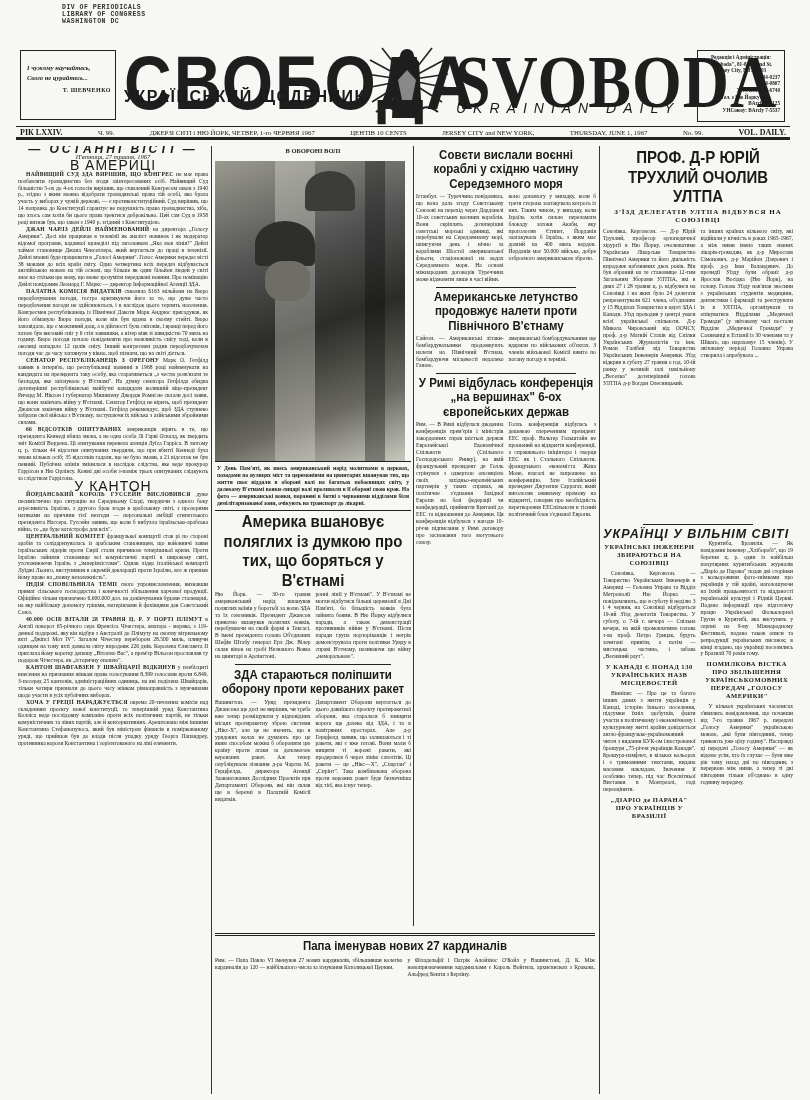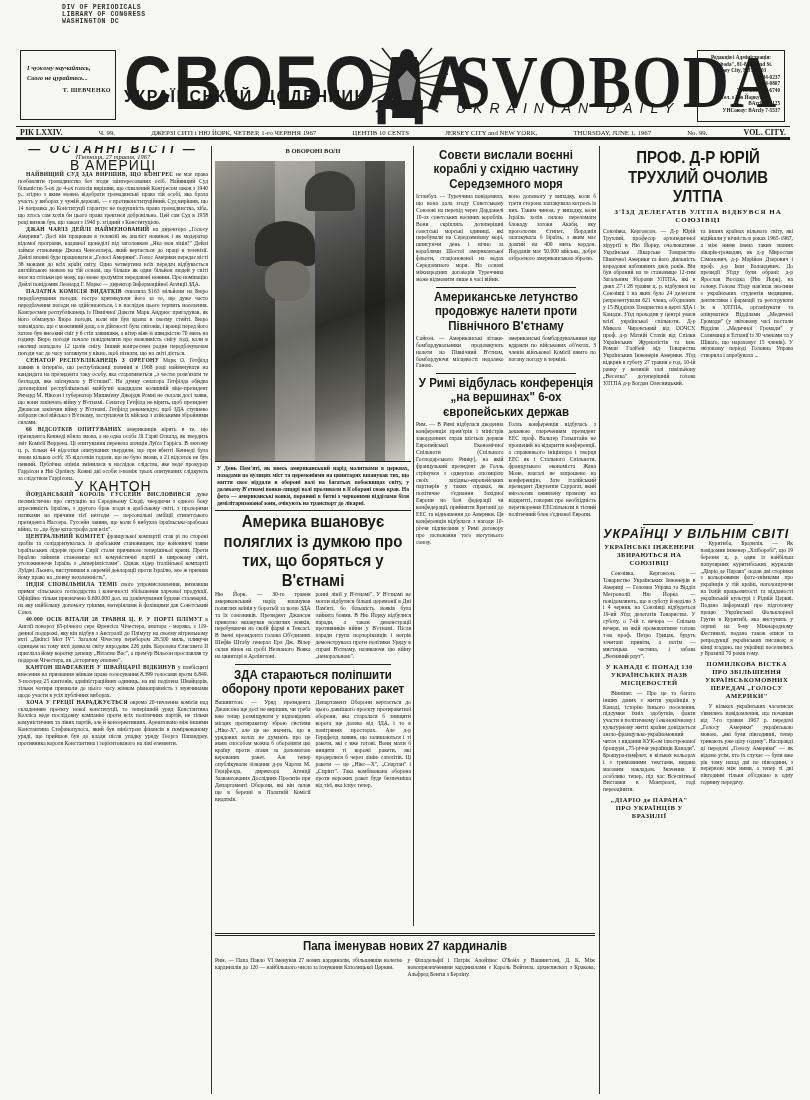--- a/index.html
+++ b/index.html
@@ -96,21 +96,21 @@
 </div>
 
 <div class="dateline">
   <b>РІК LXXIV.</b>
   <span>Ч. 99.</span>
   <span>ДЖЕРЗІ СИТІ і НЮ ЙОРК, ЧЕТВЕР, 1-го ЧЕРВНЯ 1967</span>
   <span>ЦЕНТІВ 10 CENTS</span>
   <span>JERSEY CITY and NEW YORK,</span>
   <span>THURSDAY, JUNE 1, 1967</span>
   <span>No. 99.</span>
-  <b>VOL. CITY.</b>
+  <b>VOL. DAILY.</b>
 </div>
 
 <div class="col" style="left:18px; width:190px; height:948px;">
   <div class="sec-title">— ОСТАННІ ВІСТІ —</div>
   <div class="sec-date">П'ятниця, 27 травня, 1967</div>
   <div class="sec-head">В АМЕРИЦІ</div>
   <p><span class="lead">НАЙВИЩИЙ СУД ЗДА ВИРІШИВ, ЩО КОНГРЕС</span> <span>не має права позбавляти громадянства без згоди заінтересованих осіб. Найвищий Суд більшістю 5-ох до 4-ох голосів вирішив, що схвалений Конгресом закон з 1940 р., згідно з яким можна відобрати громадянські права тій особі, яка брала участь у виборах у чужій державі, — є протиконституційний. Суд вирішив, що 14 поправка до Конституції гарантує не порушність права громадянства, хіба, що хтось сам хотів би цього права зректися добровільно. Цей сам Суд в 1958 році визнав був, що закон з 1940 р. згідний з Конституцією.</span></p>
   <p><span class="lead">ДЖАН ЧАРЛЗ ДЕЙЛІ НАЙМЕНОВАНИЙ</span> <span>на директора „Голосу Америки". Досі він працював в телевізії як аналіст новинок і як модератор відомої програми, кадавної щонеділі під заголовком „Яка моя лінія?" Дейлі займає становище Джана Ченселлера, який вертається до праці в телевізії. Дейлі вповні буде працювати в „Голосі Америки". Голос Америки передає вісті 38 мовами до всіх країн світу. Одна четвертина всіх передач відбувається англійською мовою на тій основі, що більше як один більйон людей у світі знає на стільки цю мову, що може зрозуміти передавані новини. Про номінацію Дейлі повідомив Леонард Г. Маркс — директор Інформаційної Агенції ЗДА.</span></p>
   <p><span class="lead">ПАЛАТНА КОМІСІЯ ВИДАТКІВ</span> <span>схвалила $163 мільйони на Бюро передбачування погоди, гостро критикуючи його за те, що дуже часто передбачення погоди не здійснюються, і в наслідок цього терпить населення. Конгресмен республіканець із Північної Дакоти Марк Андрюс пригадував, як його обмануло Бюро погоди, коли він був вдома в своєму стейті. Бюро заповідало, що є можливий дощ, а в дійсності була сніговія, і вранці перед його хатою був високий сніг у 6 стіп заввишки, а вітер віяв зі швидкістю 70 миль на годину. Бюро погоди почало повідомляти про можливість снігу тоді, коли в околиці нападало 12 цалів снігу. Інший конгресмен радив передбачувачам погоди час до часу заглянути у вікно, щоб пізнати, що на світі діється.</span></p>
   <p><span class="lead">СЕНАТОР РЕСПУБЛІКАНЕЦЬ З ОРЕГОНУ</span> <span>Марк О. Гетфілд заявив в інтерв'ю, що республіканці повинні в 1968 році найменувати на кандидата на президента таку особу, яка старатиметься „з честю розв'язати те безладдя, яке заіснувало у В'єтнамі". На думку сенатора Гетфілда обидва дотеперішні республіканські майбутні кандидати колишній віце-президент Ричард М. Ніксон і губернатор Мишиґену Джордж Ромні не склали досі заяви, що вони закінчать війну у В'єтнамі. Сенатор Гетфілд не вірить, щоб президент Джансон закінчив війну у В'єтнамі. Гетфілд рекомендує, щоб ЗДА ступнево забрали свої війська з В'єтнаму, заступаючи їх війська з азійськими збройними силами.</span></p>

